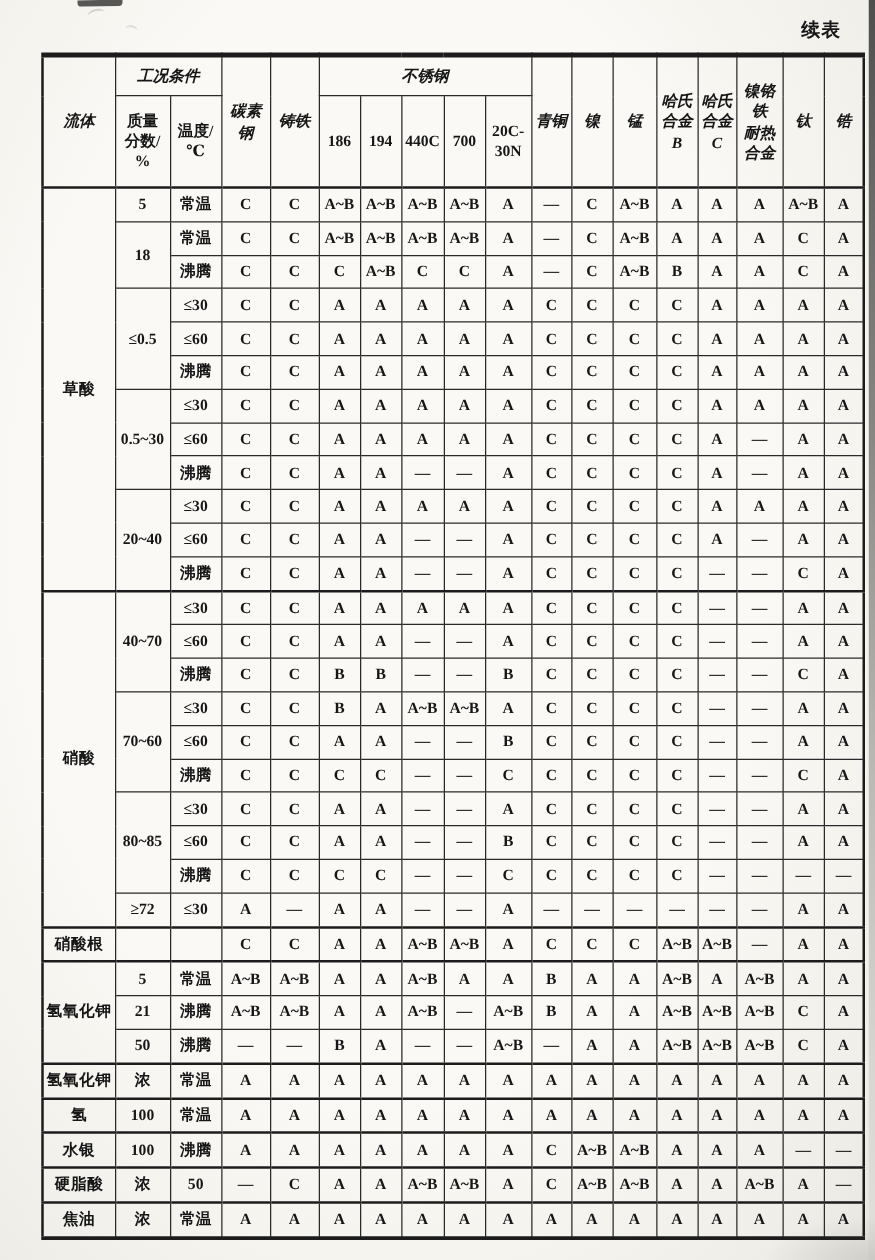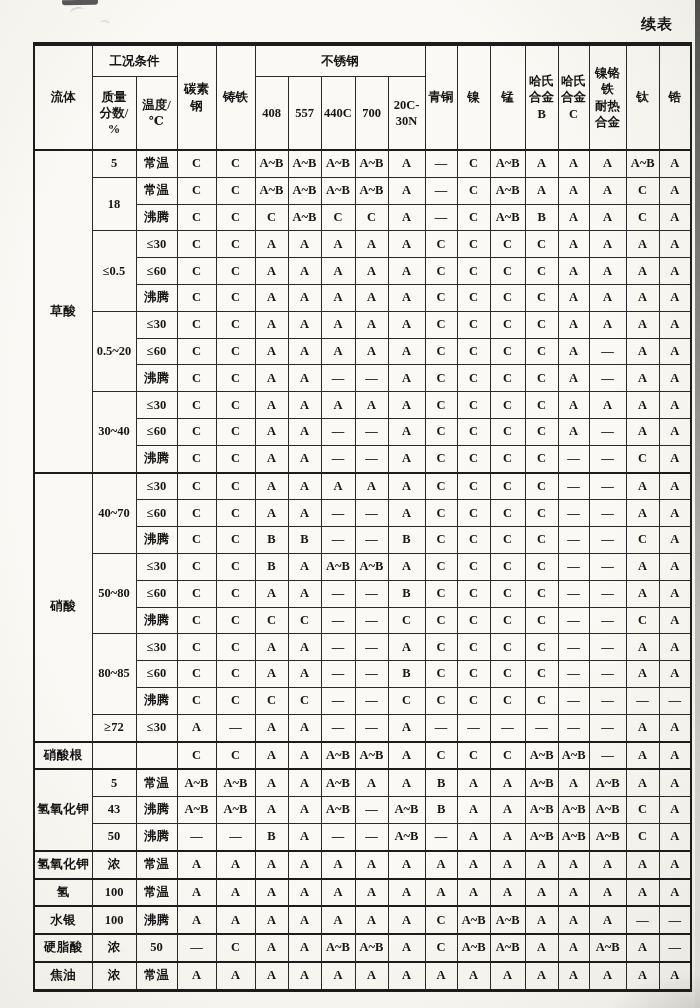--- a/index.html
+++ b/index.html
@@ -22,21 +22,21 @@
     position:absolute;left:33px;top:42px;width:657px;
     border-collapse:collapse;table-layout:fixed;
     border:2px solid #1c1c1c;border-top-width:4px;border-bottom-width:3px;
   }
   th,td{
     border:1px solid #2a2a2a;
     text-align:center;vertical-align:middle;
     font-weight:bold;padding:0;overflow:hidden;
   }
   thead th{white-space:pre-line;line-height:1.3;font-size:12.5px;}
-  thead tr.h-top th{height:30px;}
+  thead tr.h-top th{height:30px;font-style:italic;}
   thead tr.h-sub th{height:72px;}
   tbody td{height:25.8px;font-size:12.5px;line-height:1.05;}
   tbody td.fluid{font-size:12.5px;letter-spacing:0.5px;margin-left:32px;}
   tr.group-start td{border-top:2px solid #1c1c1c;}
   
   .edge-right{
     position:absolute;top:0;right:0;width:5px;height:100%;
     background:linear-gradient(to bottom,#3c3c3c 0%,#555 12%,#7d7c78 35%,#b3b1ac 60%,#d6d4cf 85%,#e2e0db 100%);
     opacity:.9;
   }
@@ -107,22 +107,22 @@
 合金</th>
         <th rowspan="2">钛</th>
         <th rowspan="2">锆</th>
       </tr>
       <tr class="h-sub">
         <th>质量
 分数/
 %</th>
         <th>温度/
 ℃</th>
-        <th>408</th>
-        <th>557</th>
+        <th>186</th>
+        <th>194</th>
         <th>440C</th>
         <th>700</th>
         <th>20C-
 30N</th>
       </tr>
     </thead>
     <tbody>
         <tr class="group-start">
           <td rowspan="12" class="fluid">草酸</td>
           <td>5</td>
@@ -229,21 +229,21 @@
           <td>C</td>
           <td>C</td>
           <td>C</td>
           <td>C</td>
           <td>A</td>
           <td>A</td>
           <td>A</td>
           <td>A</td>
         </tr>
         <tr>
-          <td rowspan="3">0.5~20</td>
+          <td rowspan="3">0.5~30</td>
           <td>≤30</td>
           <td>C</td>
           <td>C</td>
           <td>A</td>
           <td>A</td>
           <td>A</td>
           <td>A</td>
           <td>A</td>
           <td>C</td>
           <td>C</td>
@@ -284,21 +284,21 @@
           <td>C</td>
           <td>C</td>
           <td>C</td>
           <td>C</td>
           <td>A</td>
           <td>—</td>
           <td>A</td>
           <td>A</td>
         </tr>
         <tr>
-          <td rowspan="3">30~40</td>
+          <td rowspan="3">20~40</td>
           <td>≤30</td>
           <td>C</td>
           <td>C</td>
           <td>A</td>
           <td>A</td>
           <td>A</td>
           <td>A</td>
           <td>A</td>
           <td>C</td>
           <td>C</td>
@@ -395,21 +395,21 @@
           <td>C</td>
           <td>C</td>
           <td>C</td>
           <td>C</td>
           <td>—</td>
           <td>—</td>
           <td>C</td>
           <td>A</td>
         </tr>
         <tr>
-          <td rowspan="3">50~80</td>
+          <td rowspan="3">70~60</td>
           <td>≤30</td>
           <td>C</td>
           <td>C</td>
           <td>B</td>
           <td>A</td>
           <td>A~B</td>
           <td>A~B</td>
           <td>A</td>
           <td>C</td>
           <td>C</td>
@@ -564,21 +564,21 @@
           <td>B</td>
           <td>A</td>
           <td>A</td>
           <td>A~B</td>
           <td>A</td>
           <td>A~B</td>
           <td>A</td>
           <td>A</td>
         </tr>
         <tr>
-          <td>43</td>
+          <td>21</td>
           <td>沸腾</td>
           <td>A~B</td>
           <td>A~B</td>
           <td>A</td>
           <td>A</td>
           <td>A~B</td>
           <td>—</td>
           <td>A~B</td>
           <td>B</td>
           <td>A</td>

